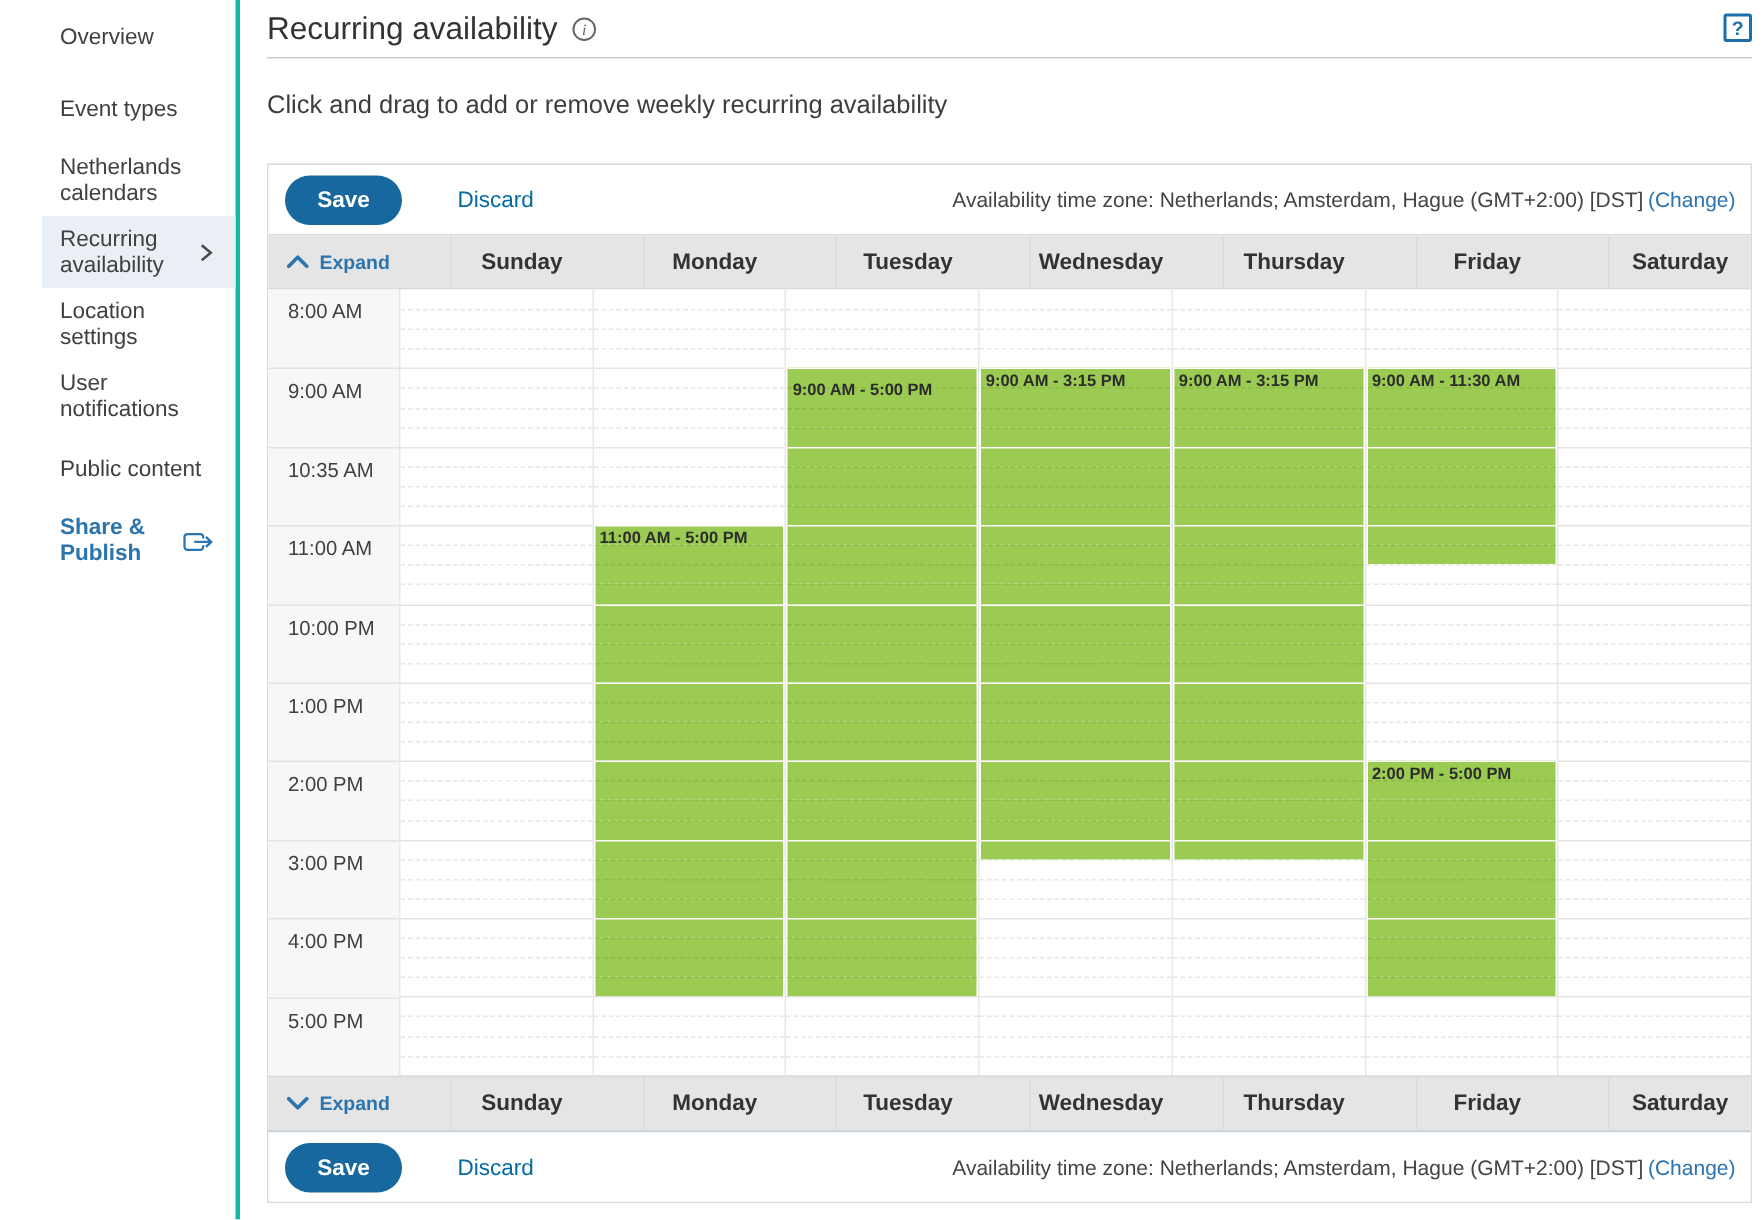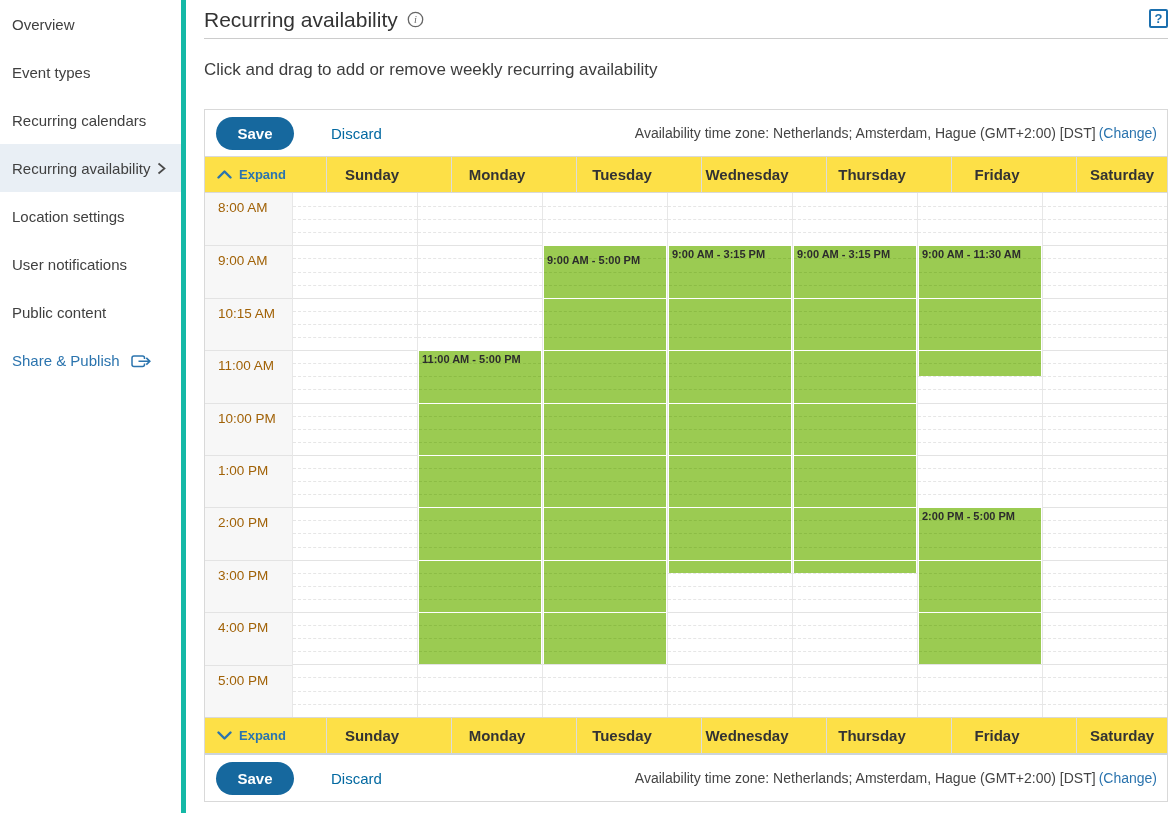--- a/index.html
+++ b/index.html
@@ -3,29 +3,29 @@
 <meta charset="utf-8">
 <style>
   * { box-sizing: border-box; margin: 0; padding: 0; }
   html,body { width:1175px; height:813px; }
   body {
     font-family: "Liberation Sans", sans-serif;
     background:#fff; color:#333;
     display:flex; overflow:hidden;
   }
   
-  .sidebar { width:186px; flex:none; border-right:5px solid #14b8a6; padding-top:0; }
+  .sidebar { width:160px; flex:none; border-right:3px solid #14b8a6; padding-top:0;padding-left:28px; }
   .side-item {
     min-height:48px; display:flex; align-items:center;
     padding:0 14px 0 12px; font-size:15px; color:#404040; cursor:pointer;
   }
   .side-item.two-line { min-height:70px; line-height:21px; }
   .side-item.two-line span { max-width:120px; }
   .side-item.selected { background:#e9eff5; justify-content:space-between; }
-  .side-item.link-item { color:#2b74ae; gap:11px; }
+  .side-item.link-item { color:#2b74ae; gap:11px;font-weight:bold; }
   
   .main { flex:1; padding:0 7px 0 18px; position:relative; min-width:0; }
   .title-row { display:flex; align-items:center; gap:9px; padding-top:7px; height:32px; }
   .page-title { font-size:21px; font-weight:400; color:#333; }
   .help-btn {
     position:absolute; top:9px; right:7px; width:19px; height:19px;
     border:2px solid #1b6fae; color:#1b6fae; background:#fff; border-radius:2px;
     font-family:inherit; font-weight:700; font-size:13px; line-height:14px;
     display:flex; align-items:center; justify-content:center; cursor:pointer; padding:0;
   }
@@ -36,34 +36,34 @@
   .bar { height:46px; display:flex; align-items:center; padding:0 10px 0 11px; background:#fff; }
   .save-btn {
     width:78px; height:33px; border:none; border-radius:17px; background:#16689e;
     color:#fff; font-family:inherit; font-weight:700; font-size:15px; cursor:pointer;
   }
   .discard-link { margin-left:37px; color:#0369a1; font-size:15px; text-decoration:none; cursor:pointer; }
   .tz { margin-left:auto; font-size:14px; color:#444; white-space:nowrap; }
   .tz-change { color:#2b74ae; text-decoration:none; cursor:pointer; margin-left:3px; }
   
   .grid { border-top:1px solid #d9d9d9; border-bottom:2px solid #ccd4db; }
-  .head-row { display:flex; height:36px; background:#fde047; border-bottom:1px solid #d9d9d9; }
+  .head-row { display:flex; height:36px; background:#e5e5e5; border-bottom:1px solid #d9d9d9; }
   .head-row.bottom { border-bottom:none; border-top:1px solid #d9d9d9; }
   .expand-cell { width:87px; flex:none; display:flex; align-items:center; padding-left:12px; gap:7px; cursor:pointer; }
   .expand-label { font-size:13px; font-weight:700; color:#2b74ae; }
   .days { flex:1; display:flex; }
   .day-head {
     flex:1; display:flex; align-items:center; justify-content:center;
     font-size:15px; font-weight:700; color:#333; border-left:1px solid #dcdcdc;margin-left:34px;
   }
   .body { display:flex; height:524px; background:#fff; }
   .gutter { width:87px; flex:none; background:#f7f7f7; }
   .hour-row { height:52.4px; border-top:1px solid #e3e3e3; }
   .hour-row:first-child { border-top:none; }
-  .time-label { display:inline-block; padding:7px 0 0 13px; font-size:13.5px; color:#a16207; }
+  .time-label { display:inline-block; padding:7px 0 0 13px; font-size:13.5px; color:#404040; }
   .cols { flex:1; display:flex; }
   .day-col { flex:1; border-left:1px solid #e7e7e7; position:relative; display:flex; flex-direction:column; min-width:0; }
   .q { flex:0 0 13.1px; border-top:1px dashed #e6e6e6; }
   .q.h0 { border-top:1px solid #e3e3e3; }
   .q.green { background:#9bcb52; margin:0 1px; border-top-color:#8cbc45; }
   .q.green.h0 { border-top-color:#ffffff; }
   .q:first-child { border-top:none; }
   .block-label {
     position:absolute; left:4px; font-size:11px; font-weight:700; color:#2c2c2c;
     white-space:nowrap; z-index:2; pointer-events:none;
@@ -73,21 +73,21 @@
 <body>
 
 <aside class="sidebar">
   <div class="side-item">
     <span>Overview</span>
   </div>
   <div class="side-item">
     <span>Event types</span>
   </div>
   <div class="side-item">
-    <span>Recurring calendars</span>
+    <span>Netherlands calendars</span>
   </div>
   <div class="side-item selected">
     <span>Recurring availability</span>
     <span style="display:flex;">
       <svg width="11" height="13" viewBox="0 0 11 13">
           <path d="M2.5 1.5 L8.5 6.5 L2.5 11.5" fill="none" stroke="#4a4a4a" stroke-width="1.7"></path>
         </svg>
     </span>
   </div>
   <div class="side-item">
@@ -153,21 +153,21 @@
             <div class="day-head">Thursday</div>
             <div class="day-head">Friday</div>
             <div class="day-head">Saturday</div>
           </div>
       </div>
 
       <div class="body">
         <div class="gutter" id="gutter">
             <div class="hour-row"><span class="time-label">8:00 AM</span></div>
             <div class="hour-row"><span class="time-label">9:00 AM</span></div>
-            <div class="hour-row"><span class="time-label">10:15 AM</span></div>
+            <div class="hour-row"><span class="time-label">10:35 AM</span></div>
             <div class="hour-row"><span class="time-label">11:00 AM</span></div>
             <div class="hour-row"><span class="time-label">10:00 PM</span></div>
             <div class="hour-row"><span class="time-label">1:00 PM</span></div>
             <div class="hour-row"><span class="time-label">2:00 PM</span></div>
             <div class="hour-row"><span class="time-label">3:00 PM</span></div>
             <div class="hour-row"><span class="time-label">4:00 PM</span></div>
             <div class="hour-row"><span class="time-label">5:00 PM</span></div>
           </div>
         <div class="cols" id="cols">
             <div class="day-col">

